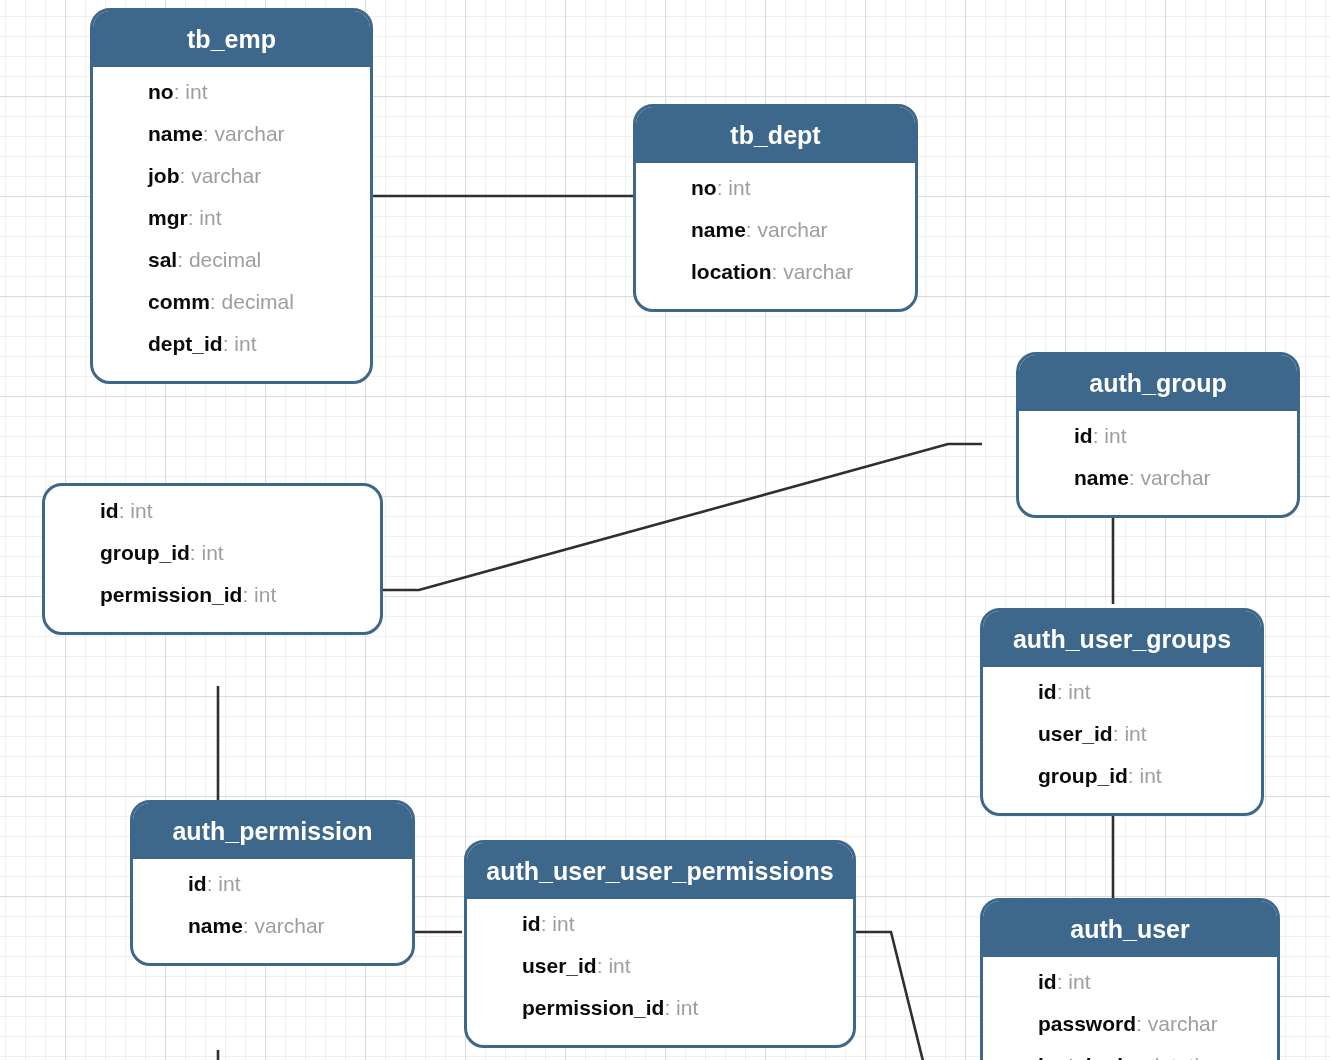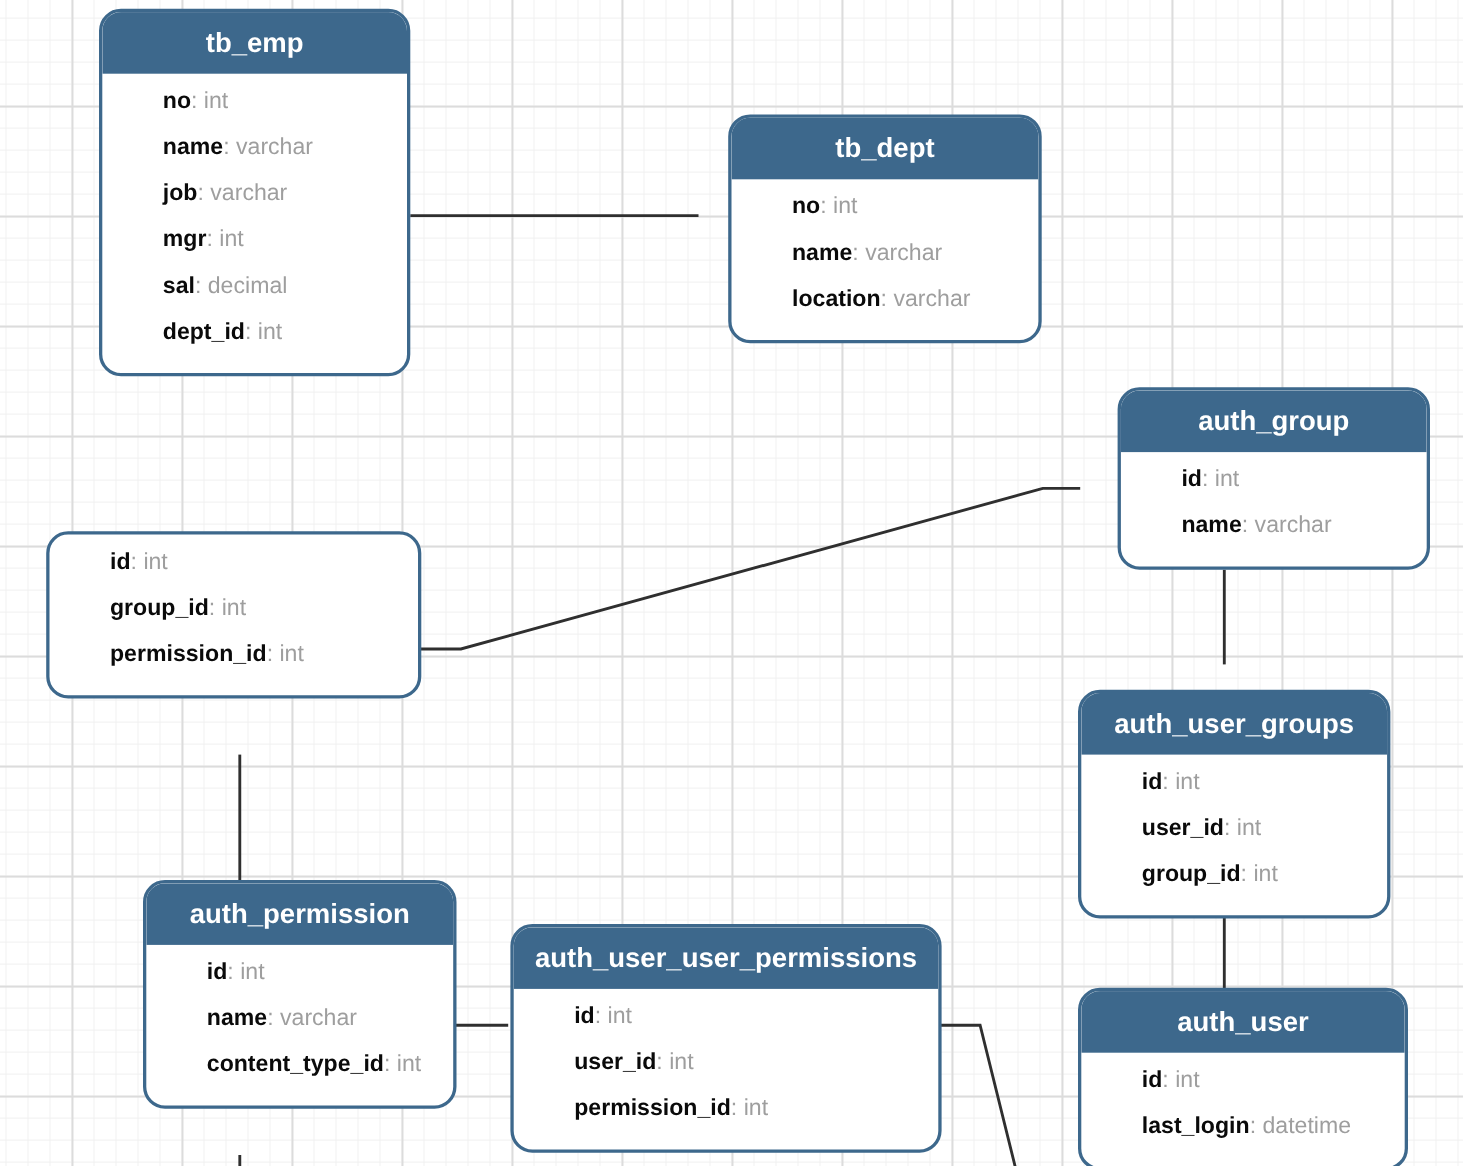--- a/index.html
+++ b/index.html
@@ -63,24 +63,24 @@
     color: #0a0a0a;
     font-weight: bold;
   }
   .ftype {
     color: #9e9e9e;
     font-weight: normal;
   }
   .ftype::before { content: ": "; }
   
   .t-tbemp   { left: 90px;  top: 8px;   width: 283px; }
-  .t-tbdept  { left: 662px; top: 104px; width: 285px; }
+  .t-tbdept  { left: 633px; top: 104px; width: 285px; }
   .t-agroup  { left: 1016px; top: 352px; width: 284px; }
   .t-agperm  { left: 42px;  top: 483px; width: 341px; }
-  .t-augroup { left: 980px; top: 627px; width: 284px; }
+  .t-augroup { left: 980px; top: 608px; width: 284px; }
   .t-aperm   { left: 82px;  top: 800px; width: 285px; margin-left: 48px; }
   .t-auuperm { left: 464px; top: 840px; width: 392px; }
   .t-auser   { left: 980px; top: 898px; width: 300px; }
 </style>
 </head>
 <body>
 
 <div id="canvas">
 
   <svg id="wires">
@@ -95,20 +95,21 @@
   </svg>
 
   <div class="tbl t-tbemp">
     <div class="tbl-header">tb_emp</div>
     <div class="tbl-body">
       <div class="tbl-row"><span class="fname">no</span><span class="ftype">int</span></div>
       <div class="tbl-row"><span class="fname">name</span><span class="ftype">varchar</span></div>
       <div class="tbl-row"><span class="fname">job</span><span class="ftype">varchar</span></div>
       <div class="tbl-row"><span class="fname">mgr</span><span class="ftype">int</span></div>
       <div class="tbl-row"><span class="fname">sal</span><span class="ftype">decimal</span></div>
+      <div class="tbl-row"><span class="fname">comm</span><span class="ftype">decimal</span></div>
       <div class="tbl-row"><span class="fname">dept_id</span><span class="ftype">int</span></div>
     </div>
   </div>
 
   <div class="tbl t-tbdept">
     <div class="tbl-header">tb_dept</div>
     <div class="tbl-body">
       <div class="tbl-row"><span class="fname">no</span><span class="ftype">int</span></div>
       <div class="tbl-row"><span class="fname">name</span><span class="ftype">varchar</span></div>
       <div class="tbl-row"><span class="fname">location</span><span class="ftype">varchar</span></div>
@@ -138,34 +139,34 @@
       <div class="tbl-row"><span class="fname">user_id</span><span class="ftype">int</span></div>
       <div class="tbl-row"><span class="fname">group_id</span><span class="ftype">int</span></div>
     </div>
   </div>
 
   <div class="tbl t-aperm">
     <div class="tbl-header">auth_permission</div>
     <div class="tbl-body">
       <div class="tbl-row"><span class="fname">id</span><span class="ftype">int</span></div>
       <div class="tbl-row"><span class="fname">name</span><span class="ftype">varchar</span></div>
-      <div class="tbl-row"><span class="fname">content_type_id</span><span class="ftype">int</span></div>
     </div>
   </div>
 
   <div class="tbl t-auuperm">
     <div class="tbl-header">auth_user_user_permissions</div>
     <div class="tbl-body">
       <div class="tbl-row"><span class="fname">id</span><span class="ftype">int</span></div>
       <div class="tbl-row"><span class="fname">user_id</span><span class="ftype">int</span></div>
       <div class="tbl-row"><span class="fname">permission_id</span><span class="ftype">int</span></div>
     </div>
   </div>
 
   <div class="tbl t-auser">
     <div class="tbl-header">auth_user</div>
     <div class="tbl-body">
       <div class="tbl-row"><span class="fname">id</span><span class="ftype">int</span></div>
+      <div class="tbl-row"><span class="fname">password</span><span class="ftype">varchar</span></div>
       <div class="tbl-row"><span class="fname">last_login</span><span class="ftype">datetime</span></div>
     </div>
   </div>
 
 </div>
 
 </body></html>

